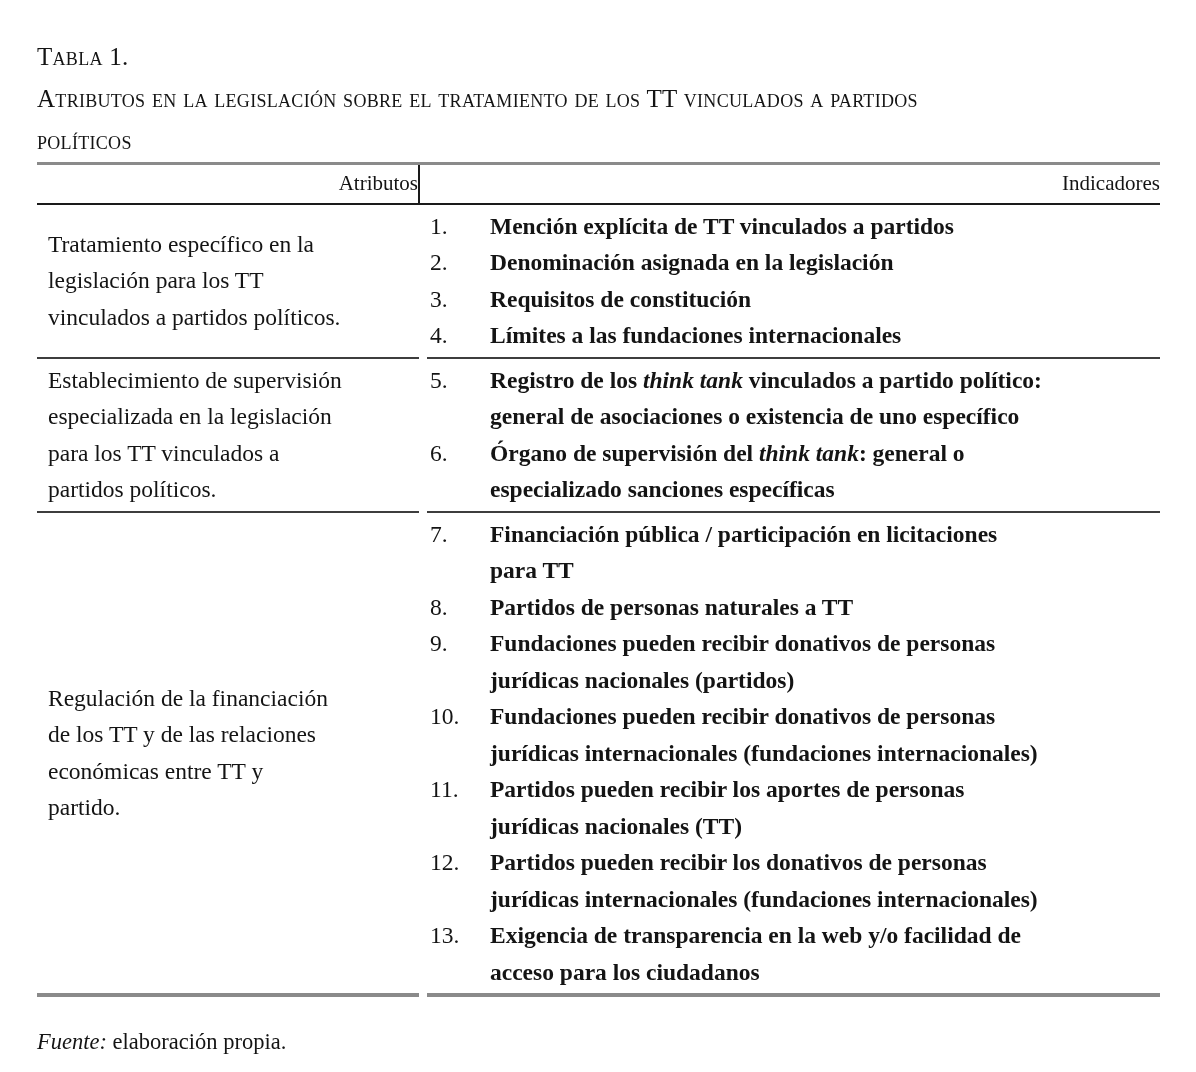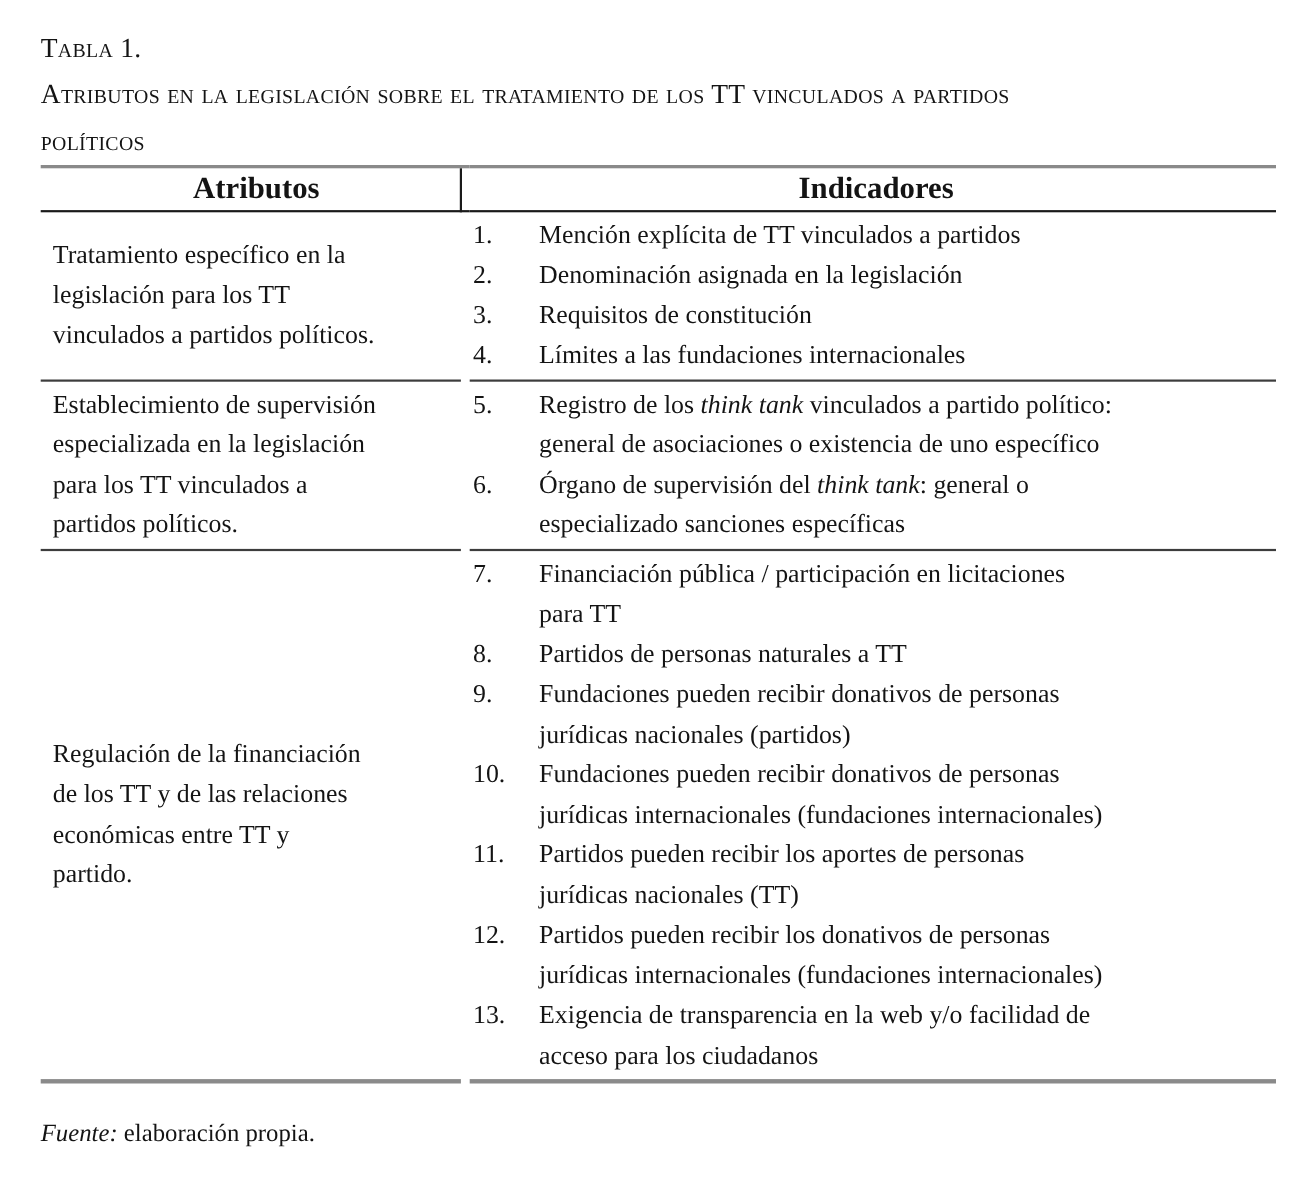--- a/index.html
+++ b/index.html
@@ -11,21 +11,21 @@
   }
   *{ box-sizing:border-box; }
   html,body{ margin:0; padding:0; }
   body{
     width:1196px; height:1072px;
     background:var(--bg);
     color:var(--text);
     font-family:"Liberation Serif","DejaVu Serif",serif;
     overflow:hidden;
   }
-  .page{ padding:24px 36px 0 37px; }
+  .page{ padding:24px 36px 0 37px;margin-top:12px; }
 
   .title-block{
     font-variant:small-caps;
     font-size:25px;
     line-height:42px;
     letter-spacing:0.3px;
   }
   .table-caption{ white-space:pre-line; }
 
   table.main{
@@ -33,24 +33,24 @@
     border-collapse:collapse;
     table-layout:fixed;
     margin-top:0;
   }
   col.c1{ width:382px; }
   col.cg{ width:8px; }
   col.c2{ width:733px; }
 
   th{
     height:40px;
-    text-align:center;
+    text-align:right;
     vertical-align:middle;
-    font-weight:bold;
-    font-size:28px;
+    font-weight:normal;
+    font-size:21px;
     border-top:3px solid var(--rule-gray);
     border-bottom:2px solid var(--rule-black);
     padding:0;
   }
   th.h1{ padding-left:11px; border-right:2px solid var(--rule-black); }
   th.h2{ padding-left:6px; }
 
   td{ padding:0; vertical-align:middle; font-size:23.5px; line-height:36.5px; }
   tbody tr.r0{ height:151px; }
   tbody tr.r1{ height:116px; }
@@ -62,21 +62,21 @@
 
   td.attr{
     padding-left:11px;
     padding-right:6px;
     white-space:pre-line;
   }
   td.ind{ padding:3px 6px 3px 3px; }
 
   .item{ display:flex; align-items:flex-start; }
   .item .num{ flex:0 0 60px; width:60px; }
-  .item .txt{ white-space:pre-line; }
+  .item .txt{ white-space:pre-line;font-weight:bold; }
   .it{ font-style:italic; }
 
   .fuente{
     margin-top:30px;
     font-size:22.5px;
     line-height:30px;
   }
 </style>
 </head>
 <body>

